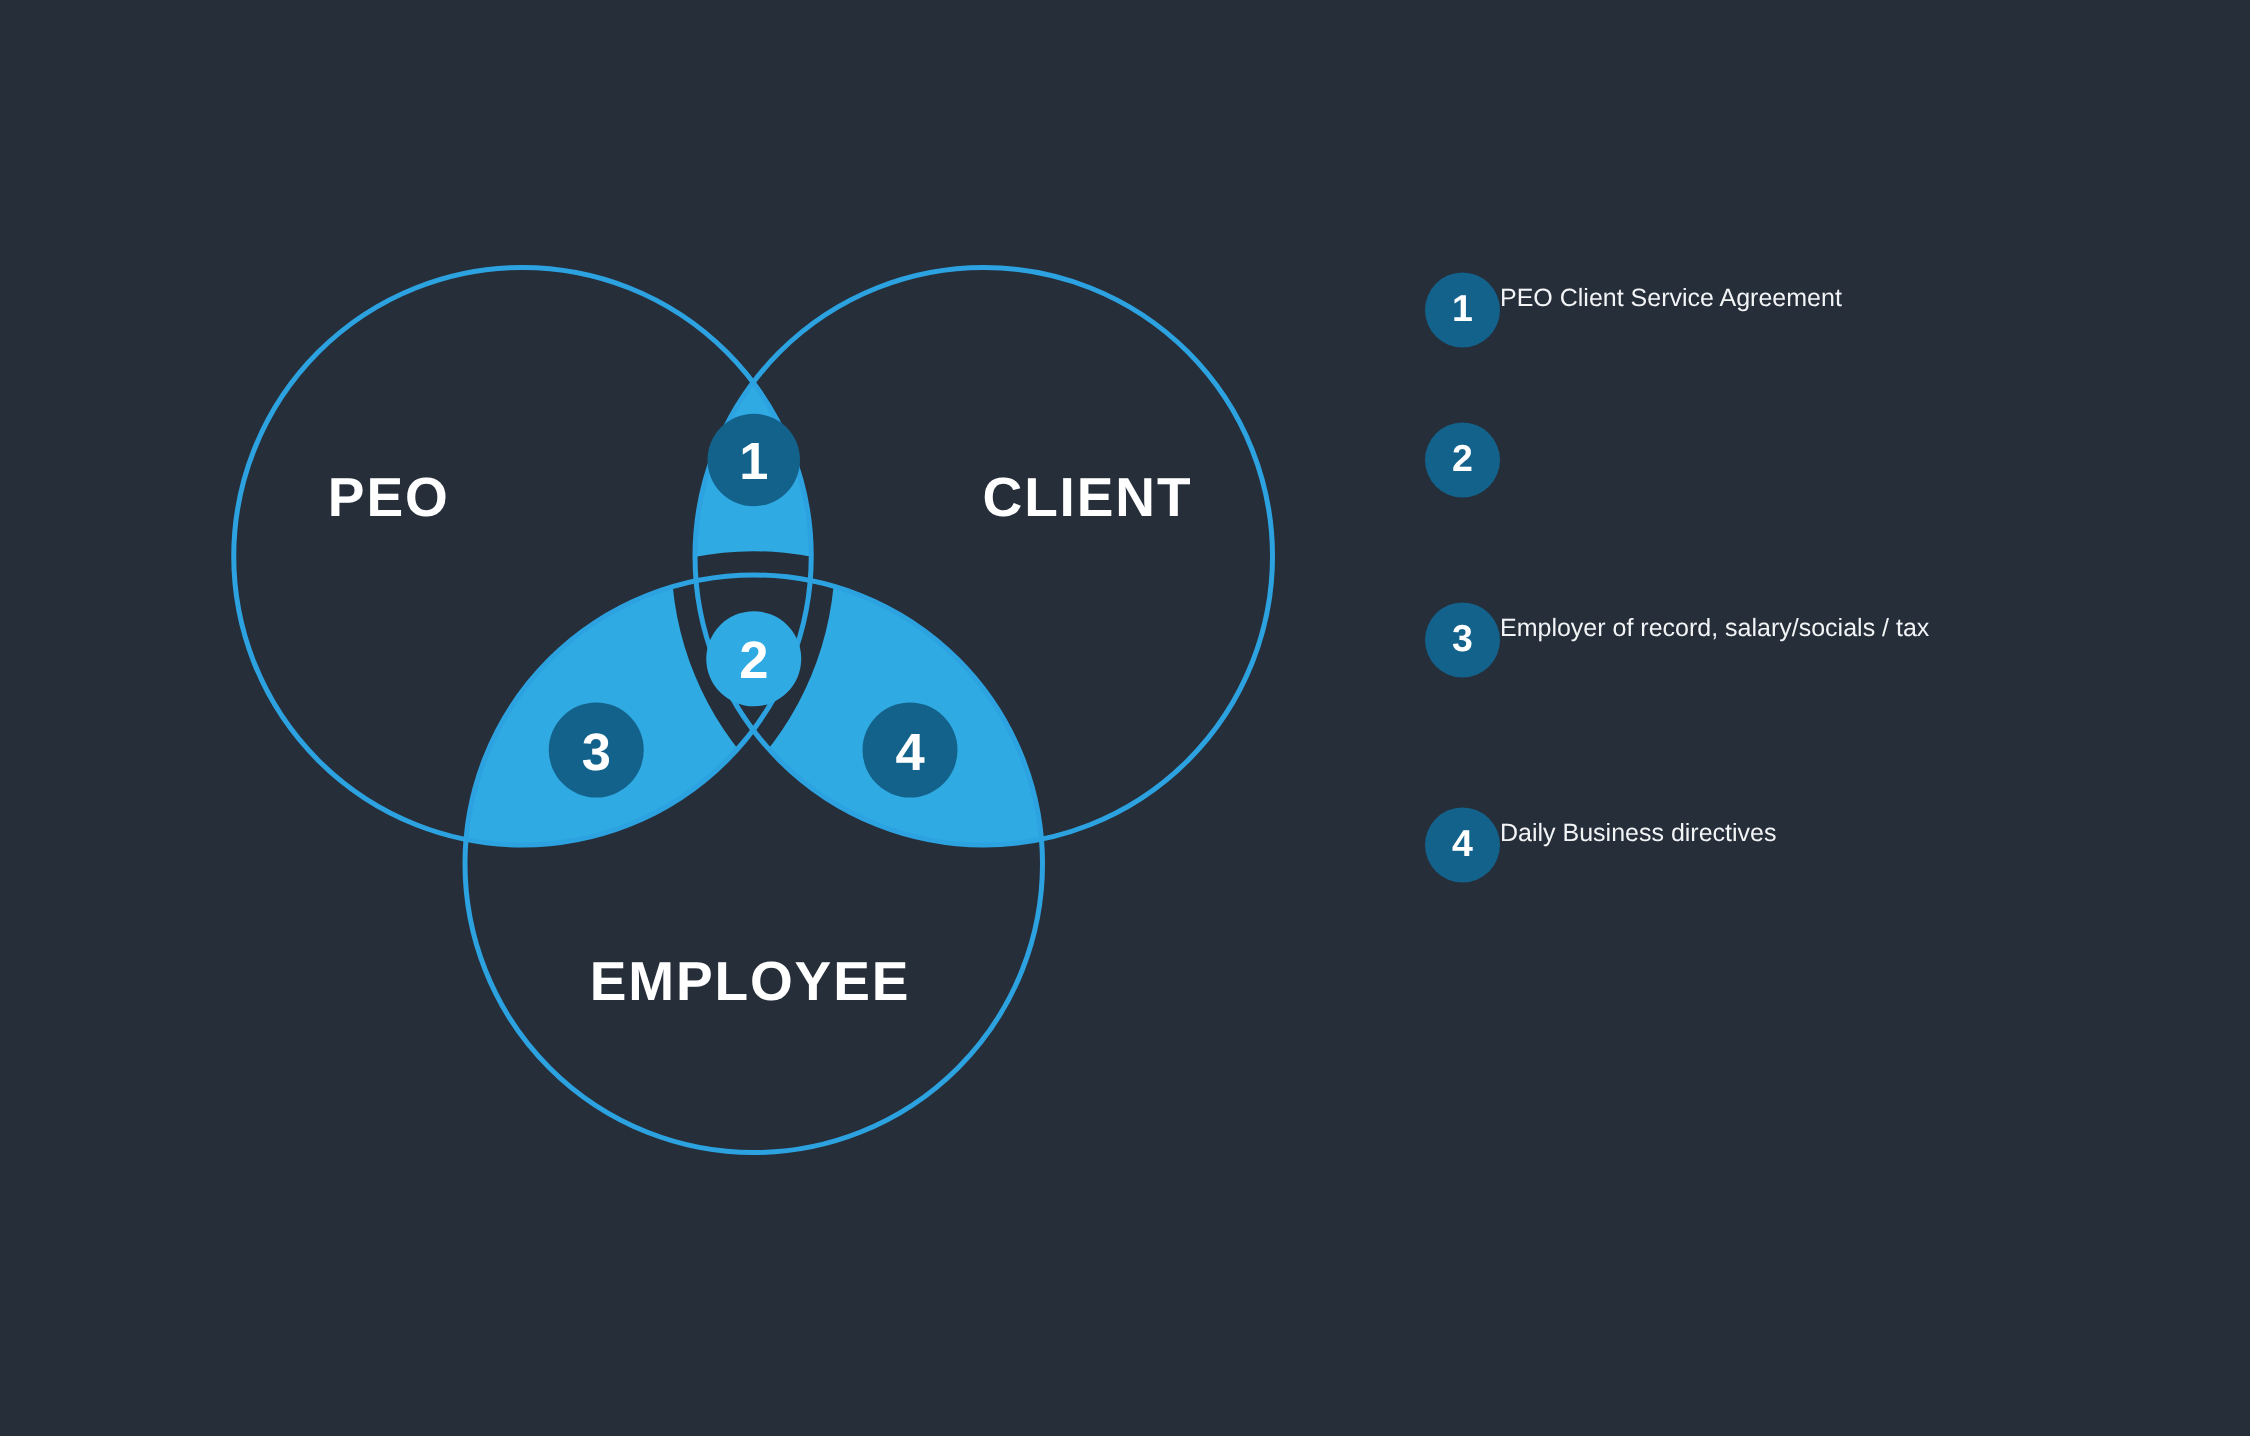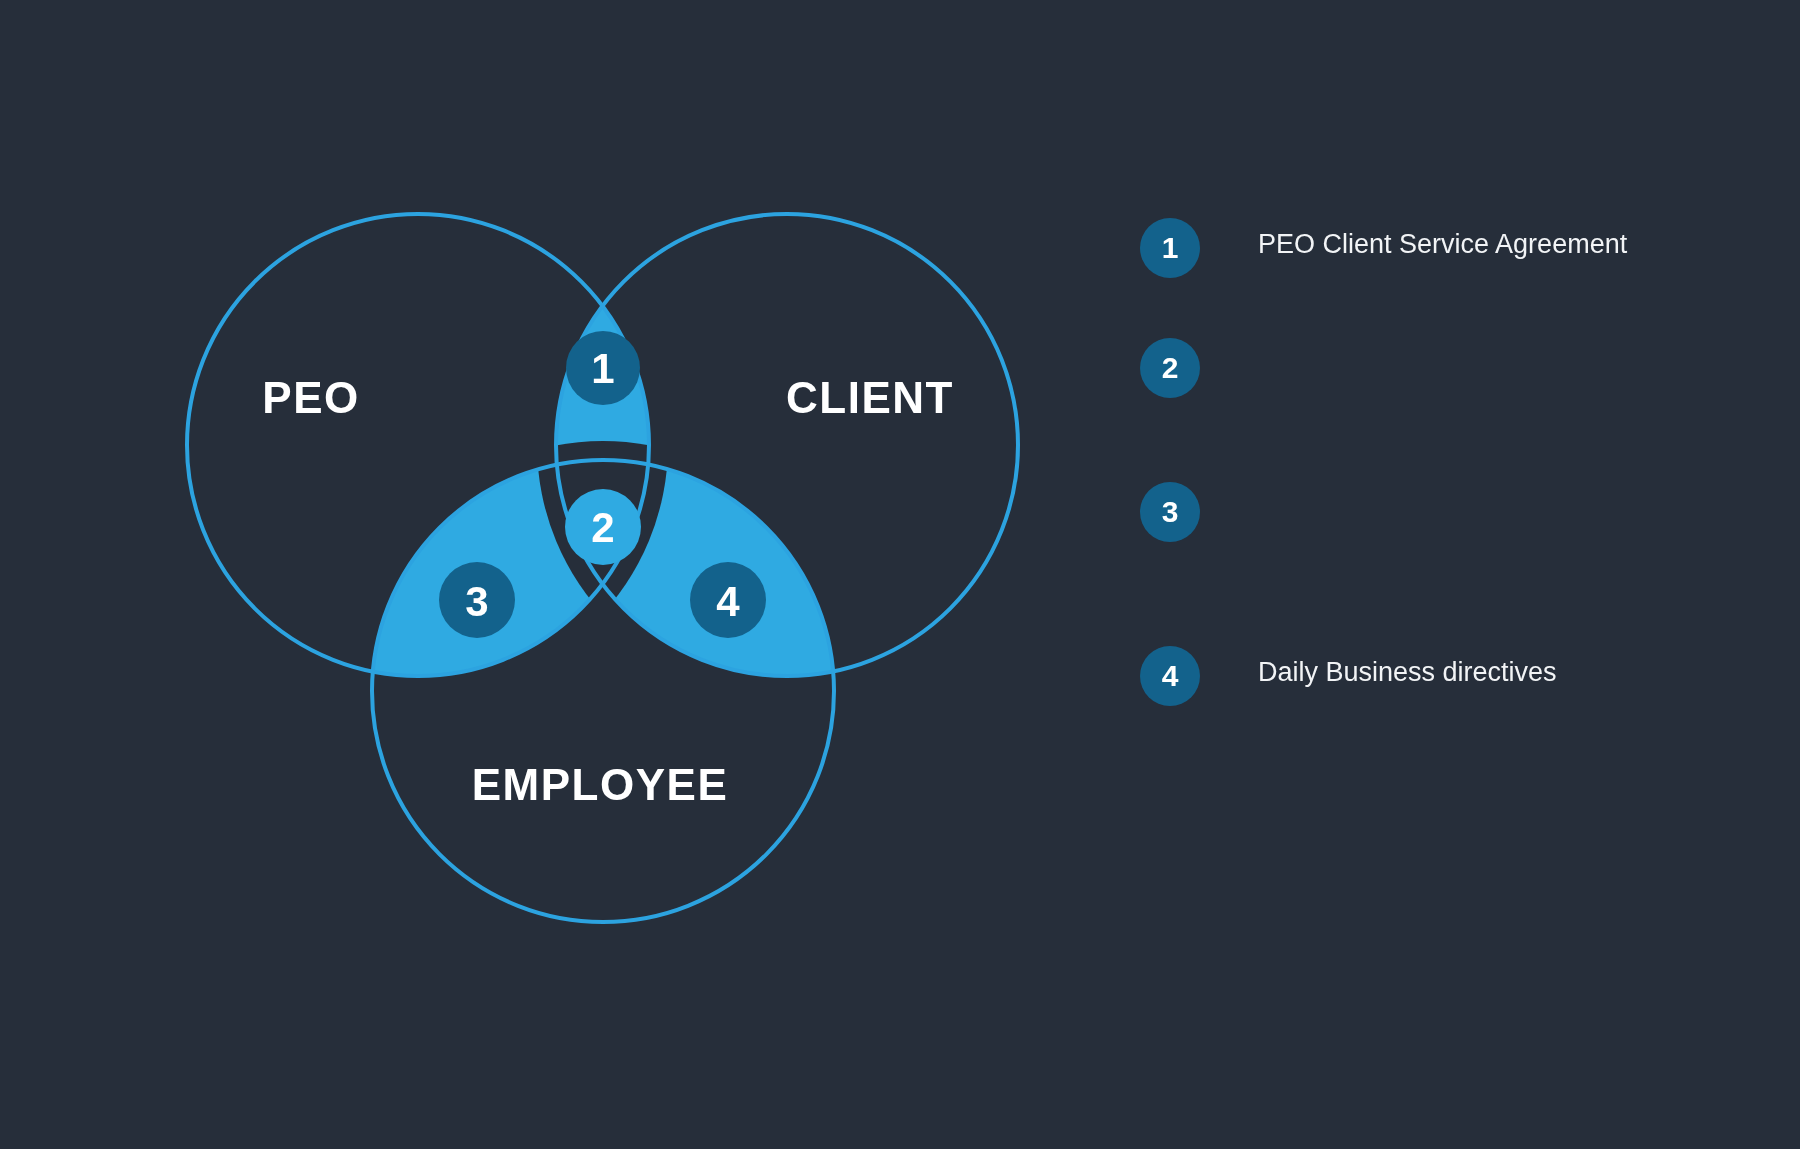--- a/index.html
+++ b/index.html
@@ -74,25 +74,24 @@
     color: #ffffff;
     font-family: "Liberation Sans", sans-serif;
     font-weight: bold;
     font-size: 30px;
     display: flex;
     align-items: center;
     justify-content: center;
     line-height: 1;
   }
   .legend-text {
-    margin-left: 58px;
     padding-top: 6px;
     color: #f2f4f6;
     font-family: "Liberation Sans", sans-serif;
-    font-size: 27px;
+    font-size: 20px;
     line-height: 1.55;
     font-weight: 300;
     max-width: 455px;
   }
   .legend-item.gap-lg { margin-bottom: 84px; }
   .legend-item.gap-xl { margin-bottom: 104px; }
 </style>
 </head>
 <body>
 
@@ -180,20 +179,21 @@
       <div class="legend-badge">1</div>
       <div class="legend-text">PEO Client Service Agreement</div>
     </div>
 
     <div class="legend-item gap-lg">
       <div class="legend-badge">2</div>
     </div>
 
     <div class="legend-item gap-xl">
       <div class="legend-badge">3</div>
+      <div class="legend-text">Employer of record, salary/socials / tax</div>
     </div>
 
     <div class="legend-item">
       <div class="legend-badge">4</div>
       <div class="legend-text">Daily Business directives</div>
     </div>
 
   </div>
 </div>
 

